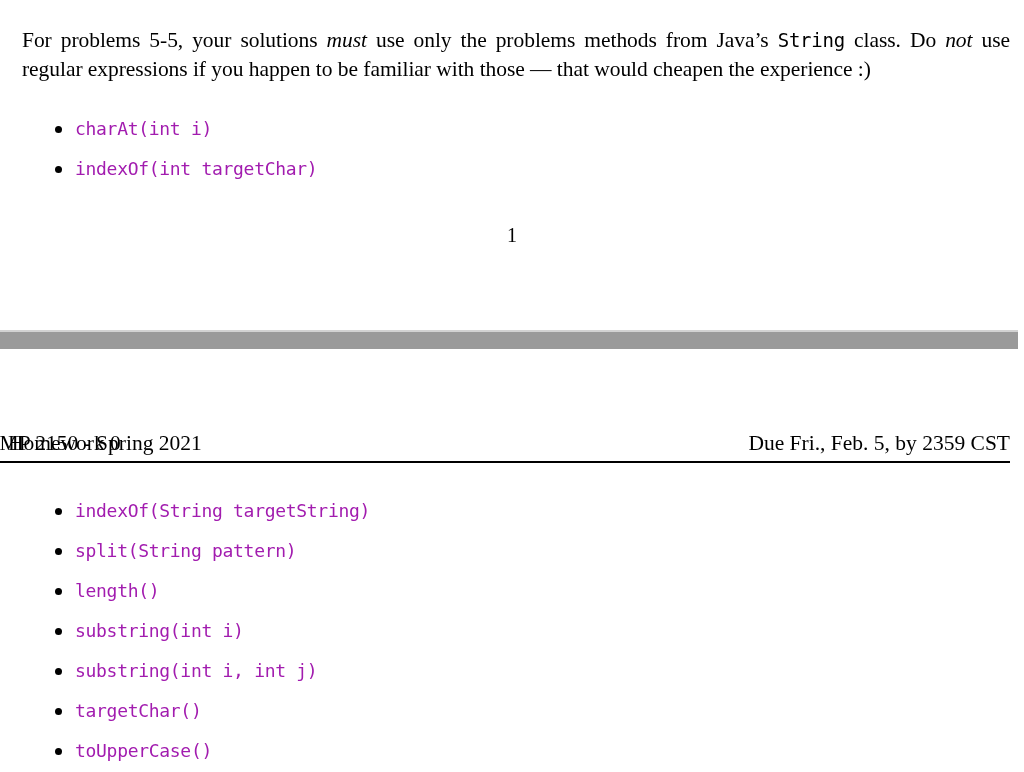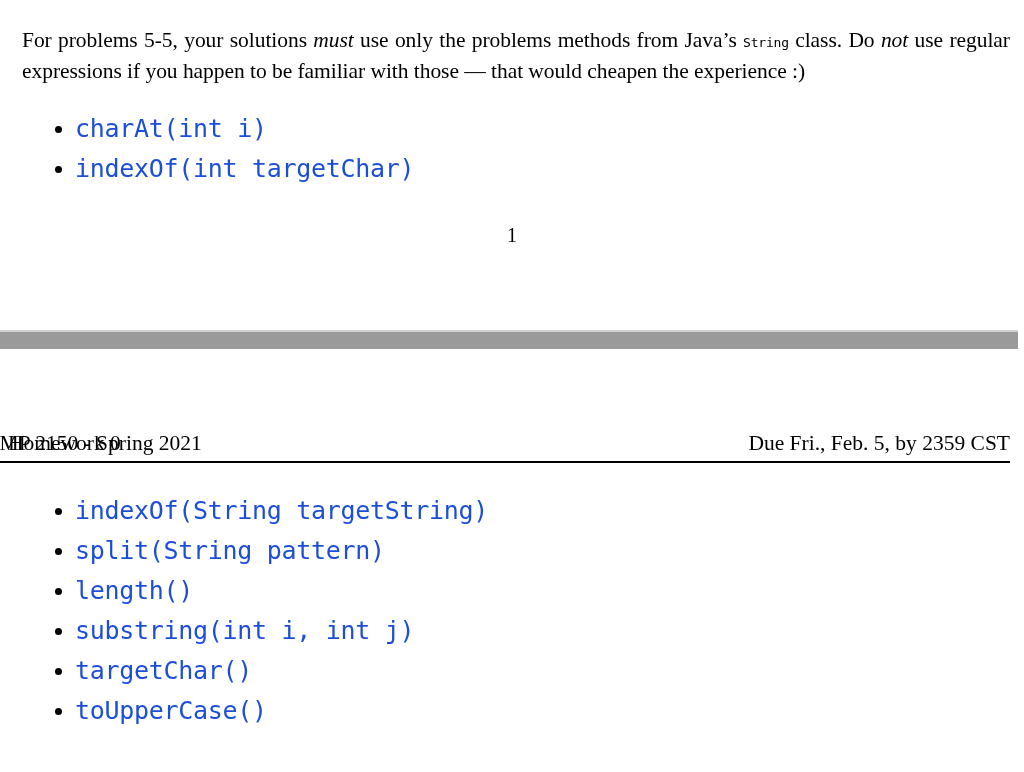--- a/index.html
+++ b/index.html
@@ -42,21 +42,21 @@
     font-size: 21.5px;
     line-height: 29px;
     text-align: justify;
     text-align-last: left;
     letter-spacing: -0.05px;
   }
   .body-paragraph .ital {
   }
   .mono {
     font-family: "DejaVu Sans Mono", "Liberation Mono", monospace;
-    font-size: 13px;
+    font-size: 19px;
     letter-spacing: -0.2px;
   }
 
   
   .method-list {
     position: absolute;
     margin: 0;
     padding: 0;
     list-style: none;
   }
@@ -72,23 +72,23 @@
     left: 15px;
     top: 50%;
     width: 7px;
     height: 7px;
     margin-top: -3.5px;
     background: #000000;
     border-radius: 50%;
   }
   .method-list li .sig {
     font-family: "DejaVu Sans Mono", "Liberation Mono", monospace;
-    font-size: 25px;
+    font-size: 18px;
     letter-spacing: -0.3px;
-    color: #1d4ed8;
+    color: #a21caf;
   }
 
   #list-page-one {
     left: 40px;
     top: 109px;
   }
 
   .page-number {
     position: absolute;
     top: 224px;
@@ -201,20 +201,24 @@
       <li>
         <span class="bullet"></span>
         <span class="sig">split(String pattern)</span>
       </li>
       <li>
         <span class="bullet"></span>
         <span class="sig">length()</span>
       </li>
       <li>
         <span class="bullet"></span>
+        <span class="sig">substring(int i)</span>
+      </li>
+      <li>
+        <span class="bullet"></span>
         <span class="sig">substring(int i, int j)</span>
       </li>
       <li>
         <span class="bullet"></span>
         <span class="sig">targetChar()</span>
       </li>
       <li>
         <span class="bullet"></span>
         <span class="sig">toUpperCase()</span>
       </li>

